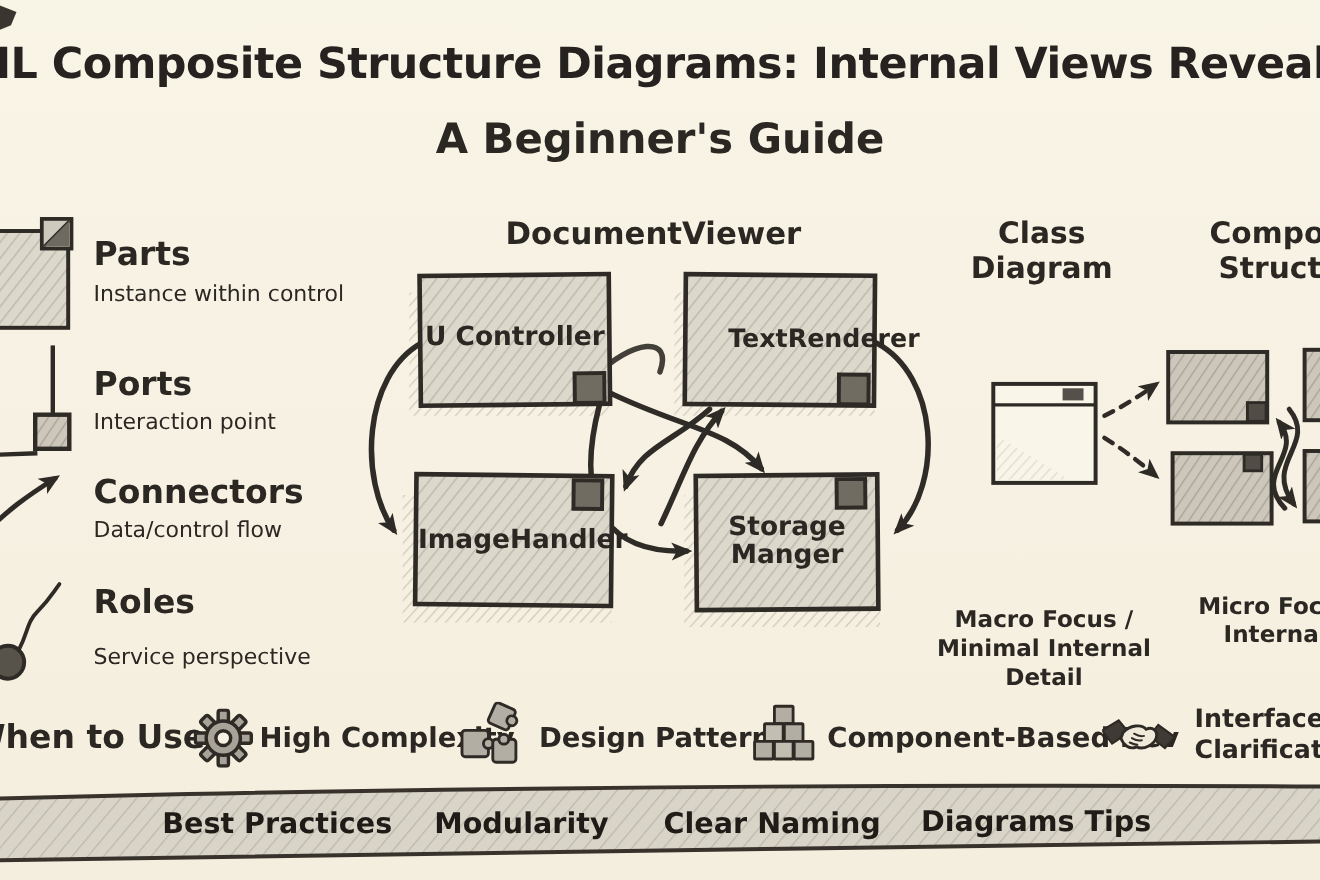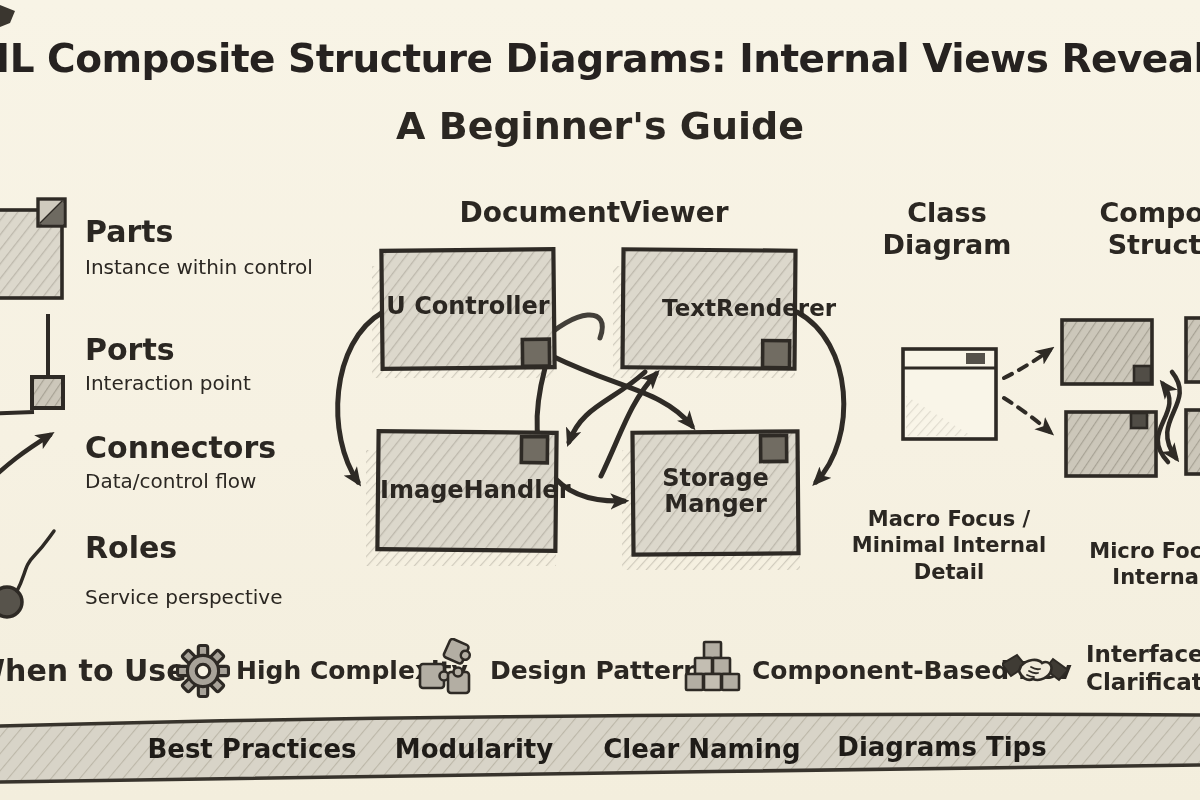--- a/index.html
+++ b/index.html
@@ -149,21 +149,21 @@
   <div class="abs legend-desc" style="left:85px;top:569px;margin-top:16px;">Service perspective</div>
 
   <div class="abs diagram-title" style="left:444px;top:196px;width:300px;">DocumentViewer</div>
   <div class="abs part-label" style="left:384px;top:293px;width:168px;">U Controller</div>
   <div class="abs part-label" style="left:625px;top:296px;width:168px;font-size:23px;padding-left:37px;">TextRenderer</div>
   <div class="abs part-label" style="left:380px;top:477px;width:174px;">ImageHandler</div>
   <div class="abs part-label" style="left:648px;top:465px;width:135px;">Storage Manger</div>
 
   <div class="abs cmp-title" style="left:867px;top:197px;width:160px;">Class Diagram</div>
   <div class="abs cmp-title" style="left:1080px;top:197px;width:200px;">Composite Structure</div>
-  <div class="abs cmp-caption" style="left:833px;top:506px;width:232px;">Macro Focus / Minimal Internal Detail</div>
+  <div class="abs cmp-caption" style="left:833px;top:550px;width:232px;">Macro Focus / Minimal Internal Detail</div>
   <div class="abs cmp-caption" style="left:1078px;top:538px;width:240px;">Micro Focus / High Internal Detail</div>
 
   <div class="abs use-label" style="left:-28px;top:653px;">When to Use</div>
 
   <div class="abs" style="left:176px;top:644px;">
     <svg width="54" height="54" viewBox="0 0 52 52">
       <g stroke="#2e2a25" stroke-width="3" fill="#a8a399">
         <g>
           <rect x="21.5" y="1.5" width="9" height="11" rx="2"></rect>
           <rect x="21.5" y="1.5" width="9" height="11" rx="2" transform="rotate(45 26 26)"></rect>

